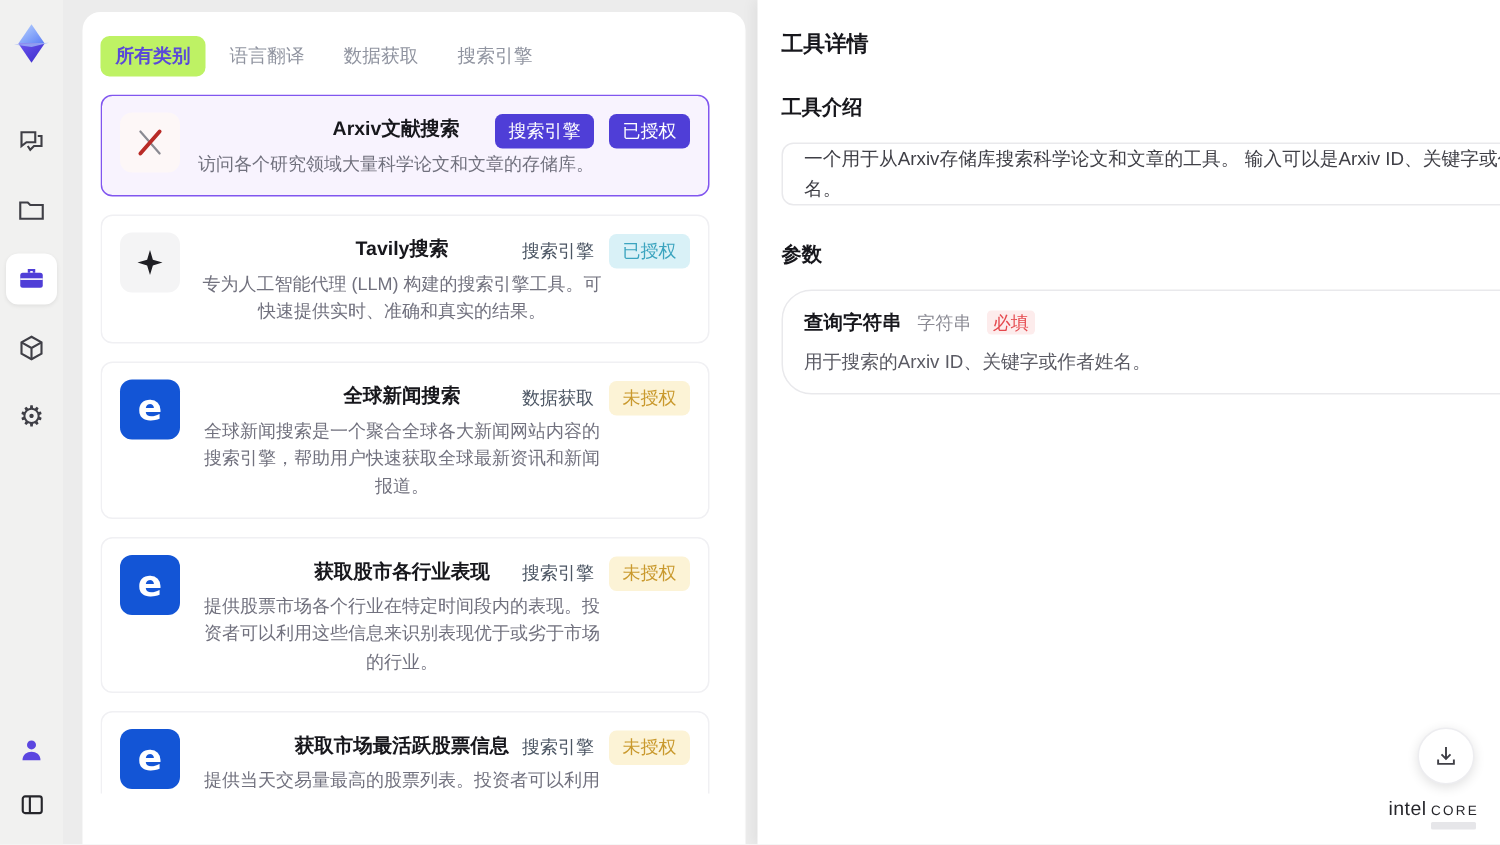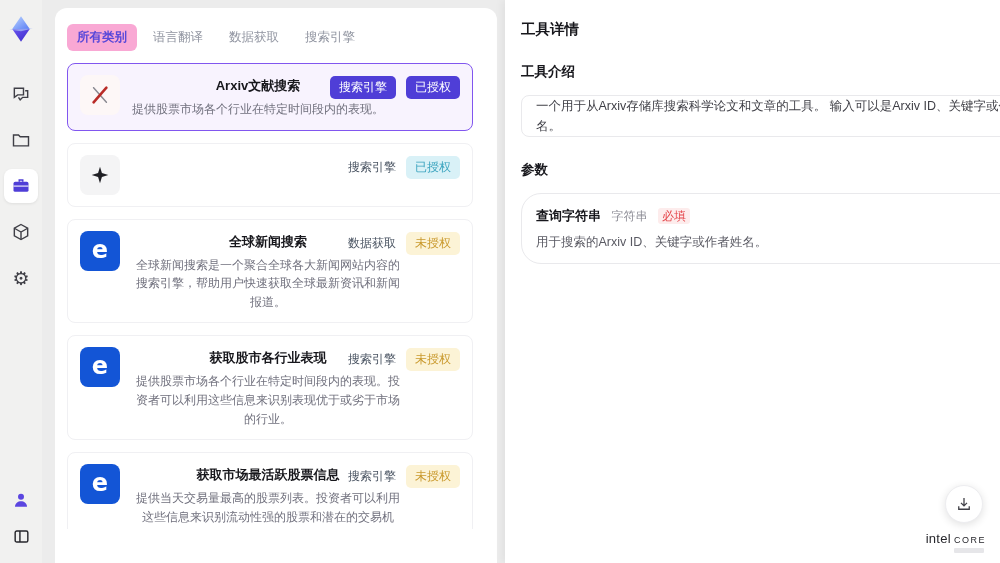--- a/index.html
+++ b/index.html
@@ -17,21 +17,21 @@
   .nav-item.active { background:#ffffff; box-shadow:0 1px 3px rgba(0,0,0,.08); }
   .nav-item svg { display:block; }
   .sidebar-bottom { margin-top:auto; display:flex; flex-direction:column; gap:10px; align-items:center; }
   .gear-glyph { font-size:19px; color:#3f3f46; line-height:1; }
   
   .left-panel { position:absolute; left:55px; top:8px; width:442px; height:555px;
     background:#fff; border-radius:12px 12px 0 0; padding:16px 12px 0 12px; }
   .page-title { font-size:15px; font-weight:bold; margin:6px 0 16px 3px; }
   .tabs { display:flex; gap:6px; margin-bottom:12px; }
   .tab { font-size:12.5px; color:#9094a0; padding:5px 10px; border-radius:6px; cursor:pointer; }
-  .tab.active { background:#f9a8d4; color:#5948d9; font-weight:bold; }
+  .tab.active { background:#bef264; color:#5948d9; font-weight:bold; }
   .tool-list { position:relative; height:466px; overflow:hidden; padding-right:12px;
     display:flex; flex-direction:column; gap:12px; }
   .card { position:relative; display:flex; padding:11px 12px; background:#fff;
     border:1px solid #f0f0f3; border-radius:8px; cursor:pointer; flex:none;text-align:center; }
   .card.selected { border:1px solid #8156ef; background:#f8f3fe; }
   .tool-icon { width:40px; height:40px; border-radius:8px; margin-right:12px; flex:none;
     display:grid; place-items:center; background:#f4f4f5; }
   .tool-icon.arxiv { background:#fdf7f7; }
   .tool-icon.blue { background:#1355d6; }
   .tool-icon.blue .e-glyph { color:#fff; font-weight:bold; font-size:24px; font-family:"DejaVu Sans",sans-serif; line-height:1; transform:translateY(-1px); }
@@ -143,33 +143,37 @@
 
     <div class="card selected">
       <div class="tool-icon arxiv">
         <svg width="22" height="22" viewBox="0 0 24 24" fill="none">
           <path d="M5 4 L19 20" stroke="#8a8a92" stroke-width="1.6" stroke-linecap="round"></path>
           <path d="M19 4 L5 20" stroke="#b92b27" stroke-width="2.8" stroke-linecap="round"></path>
         </svg>
       </div>
       <div class="tool-body">
         <div class="tool-title">Arxiv文献搜索</div>
-        <div class="tool-desc">提供股票市场各个行业在特定时间段内的表现。</div>
+        <div class="tool-desc">访问各个研究领域大量科学论文和文章的存储库。</div>
       </div>
       <div class="badges">
         <span class="pill purple">搜索引擎</span>
         <span class="pill purple">已授权</span>
       </div>
     </div>
 
     <div class="card">
       <div class="tool-icon">
         <svg width="20" height="20" viewBox="0 0 24 24" fill="#1f1f24">
           <path d="M12 2 L14.3 9.7 L22 12 L14.3 14.3 L12 22 L9.7 14.3 L2 12 L9.7 9.7 Z"></path>
         </svg>
+      </div>
+      <div class="tool-body">
+        <div class="tool-title">Tavily搜索</div>
+        <div class="tool-desc">专为人工智能代理 (LLM) 构建的搜索引擎工具。可快速提供实时、准确和真实的结果。</div>
       </div>
       <div class="badges">
         <span class="cat-text">搜索引擎</span>
         <span class="pill cyan">已授权</span>
       </div>
     </div>
 
     <div class="card">
       <div class="tool-icon blue">
           <span class="e-glyph">e</span>

